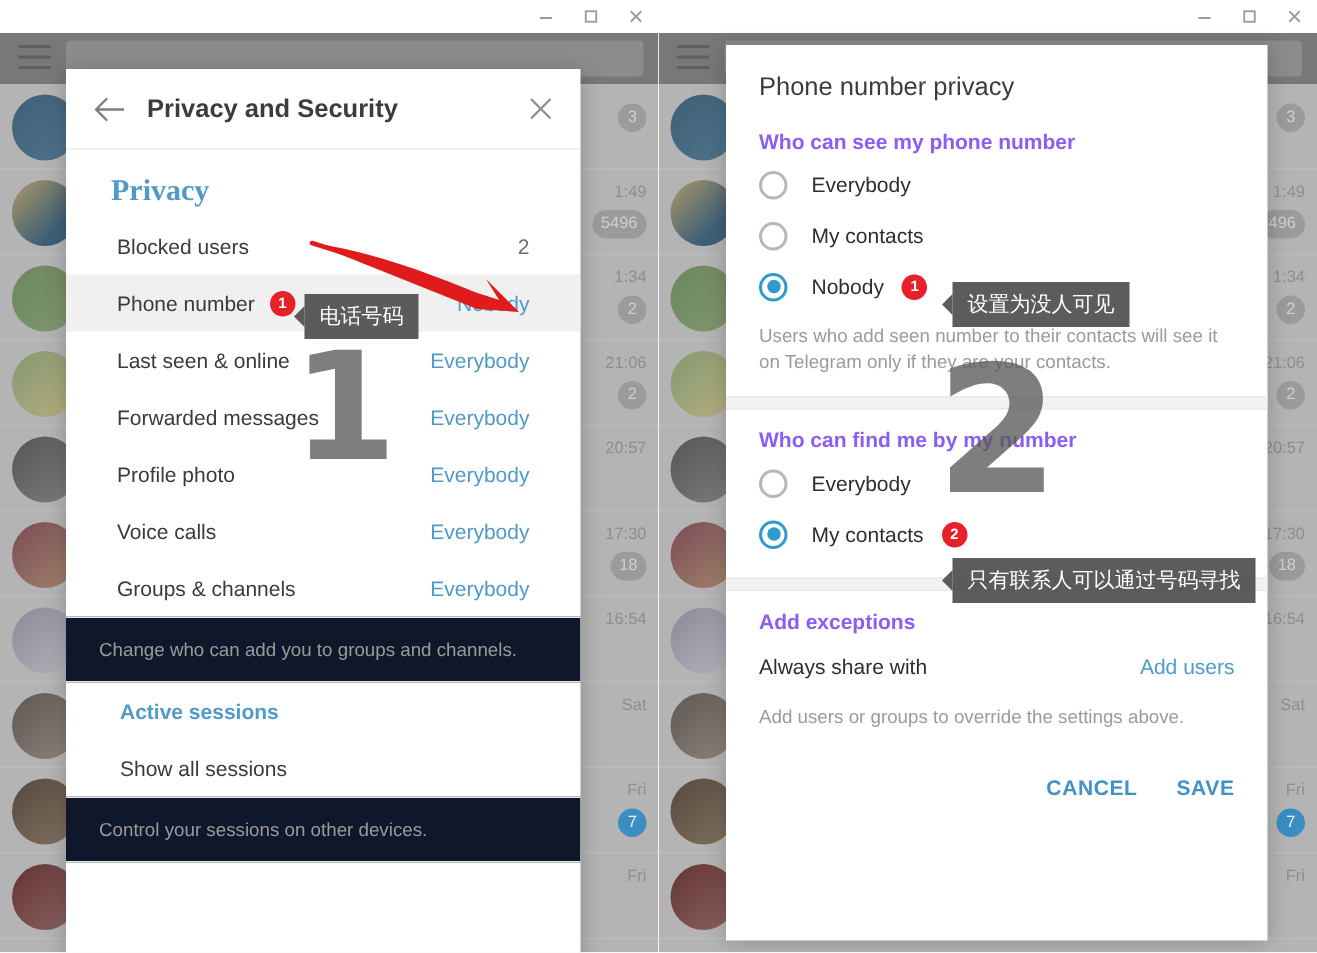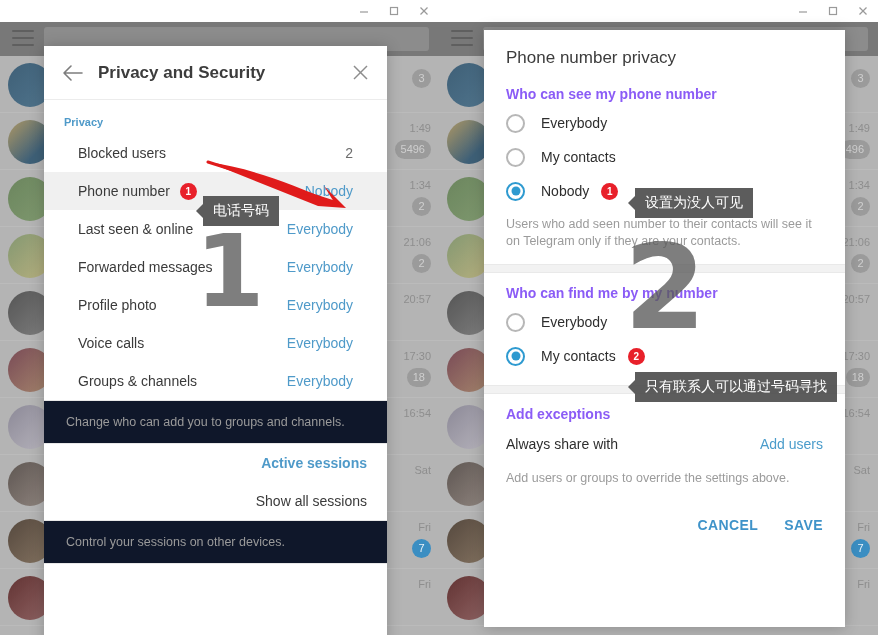--- a/index.html
+++ b/index.html
@@ -86,37 +86,38 @@
   
   .dlg-header {
     height: 54px; display: flex; align-items: center;
     border-bottom: 1px solid #ececec; padding: 0 14px;
   }
   .back-btn { width: 30px; height: 30px; display:flex; align-items:center; justify-content:center; color:#7d7d7d; cursor:pointer; }
   .dlg-title { flex: 1; font-size: 17px; font-weight: bold; color: #3c3c3c; margin-left: 10px; }
   .close-btn { width: 26px; height: 26px; display:flex; align-items:center; justify-content:center; color:#8d8d8d; cursor:pointer; }
 
   .sec-title {
-    color: #4f9ac9; font-size: 11px; font-weight: bold;
-    padding: 16px 22px 6px 20px;
+    color: #4f9ac9; font-size: 20px; font-weight: bold;
+    padding: 16px 22px 6px 30px;
+    font-family: Liberation Serif, serif;
   }
   .prow {
     height: 38px; display: flex; align-items: center;
     padding: 0 34px; font-size: 14px; color: #3a3a3a;
     position: relative;
   }
   .prow.hl { background: #f0f0f0; }
   .prow .plabel { flex: 0 0 auto; }
   .prow .pvalue { margin-left: auto; color: #4f9ac9; font-size: 14px; }
   .prow .pvalue.plain { color: #6d6d6d; }
   .note {
     background: #0f172a; color: #9a9a9a; font-size: 12.5px;
     padding: 14px 22px; border-top: 1px solid #e8e8e8; border-bottom: 1px solid #e8e8e8;
   }
-  .srow { height: 38px; display:flex; align-items:center; padding: 0 20px; font-size:14px; color:#3a3a3a;justify-content:flex-end; }
+  .srow { height: 38px; display:flex; align-items:center; padding: 0 36px; font-size:14px; color:#3a3a3a; }
   .srow.acc { color: #4f9ac9; font-weight: bold; }
 
   
   .rdlg-title { font-size: 17px; font-weight: normal; color: #3c3c3c; padding: 18px 22px 6px 22px; }
   .rsec-title { color: #8b5cf6; font-size: 14px; font-weight: bold; padding: 12px 22px 4px 22px; }
   .radio-row {
     height: 34px; display: flex; align-items: center; padding: 0 22px;
     font-size: 14px; color: #2e2e2e; position: relative;
   }
   .radio {

